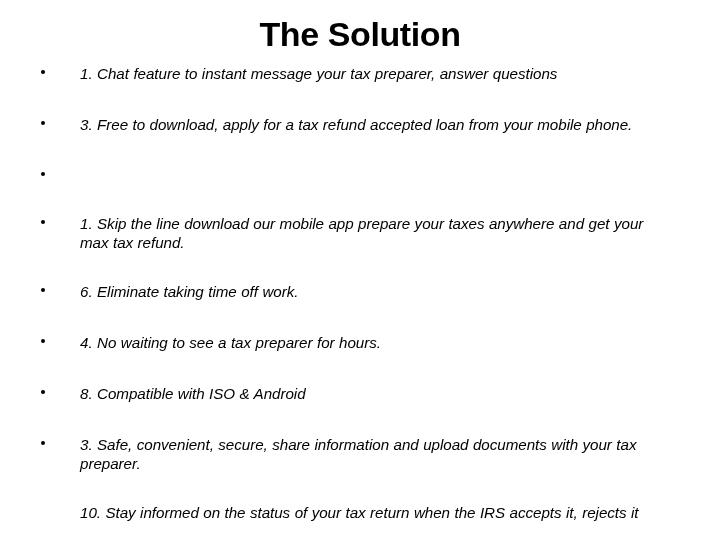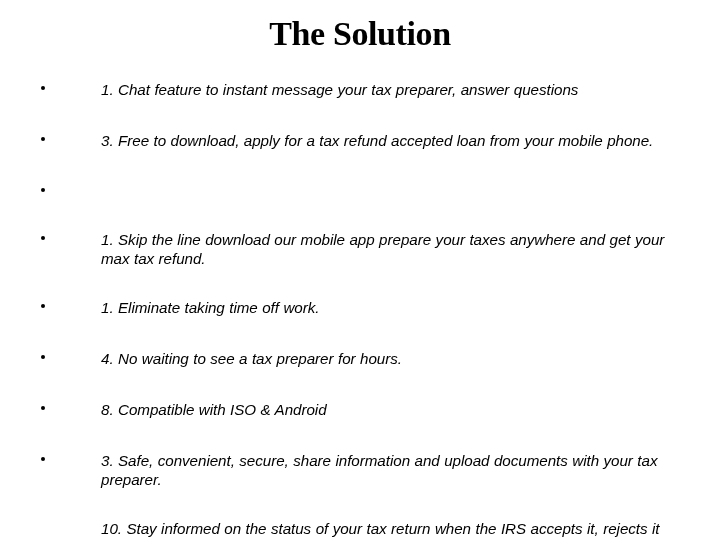--- a/index.html
+++ b/index.html
@@ -18,43 +18,42 @@
     -webkit-font-smoothing: none;
   }
 
   
   #slide-title {
     position: absolute;
     left: 0;
     top: 14px;
     width: 720px;
     text-align: center;
-    font-family: Liberation Serif, serif;
+    font-family: Liberation Sans, sans-serif;
     font-weight: bold;
     font-size: 34px;
     line-height: 40px;
     letter-spacing: -0.4px;
     color: #000000;
     white-space: nowrap;
   }
 
   
   #body-list {
     position: absolute;
     left: 0;
     top: 64px;
     width: 720px;
   }
   .bullet-row {
     position: relative;
-    padding-left: 101px;
+    padding-left: 80px;
     padding-right: 22px;
     margin-bottom: 32px;
     min-height: 16px;
-    margin-top: 16px;
   }
   .bullet-row.two-line {
     margin-bottom: 30px;
   }
   .bullet-marker {
     position: absolute;
     left: 41px;
     top: 6px;
     width: 4px;
     height: 4px;
@@ -106,21 +105,21 @@
     </div>
 
     <div class="bullet-row two-line w-648">
       <span class="bullet-marker"></span>
       <span class="bullet-text">1. Skip the line download our mobile app prepare your taxes anywhere and get your max tax refund.</span>
     </div>
 
 
     <div class="bullet-row">
       <span class="bullet-marker"></span>
-      <span class="bullet-text">1. Eliminate taking time off work.</span>
+      <span class="bullet-text">6. Eliminate taking time off work.</span>
     </div>
 
     <div class="bullet-row">
       <span class="bullet-marker"></span>
       <span class="bullet-text">4. No waiting to see a tax preparer for hours.</span>
     </div>
 
     <div class="bullet-row">
       <span class="bullet-marker"></span>
       <span class="bullet-text">8. Compatible with ISO &amp; Android</span>

